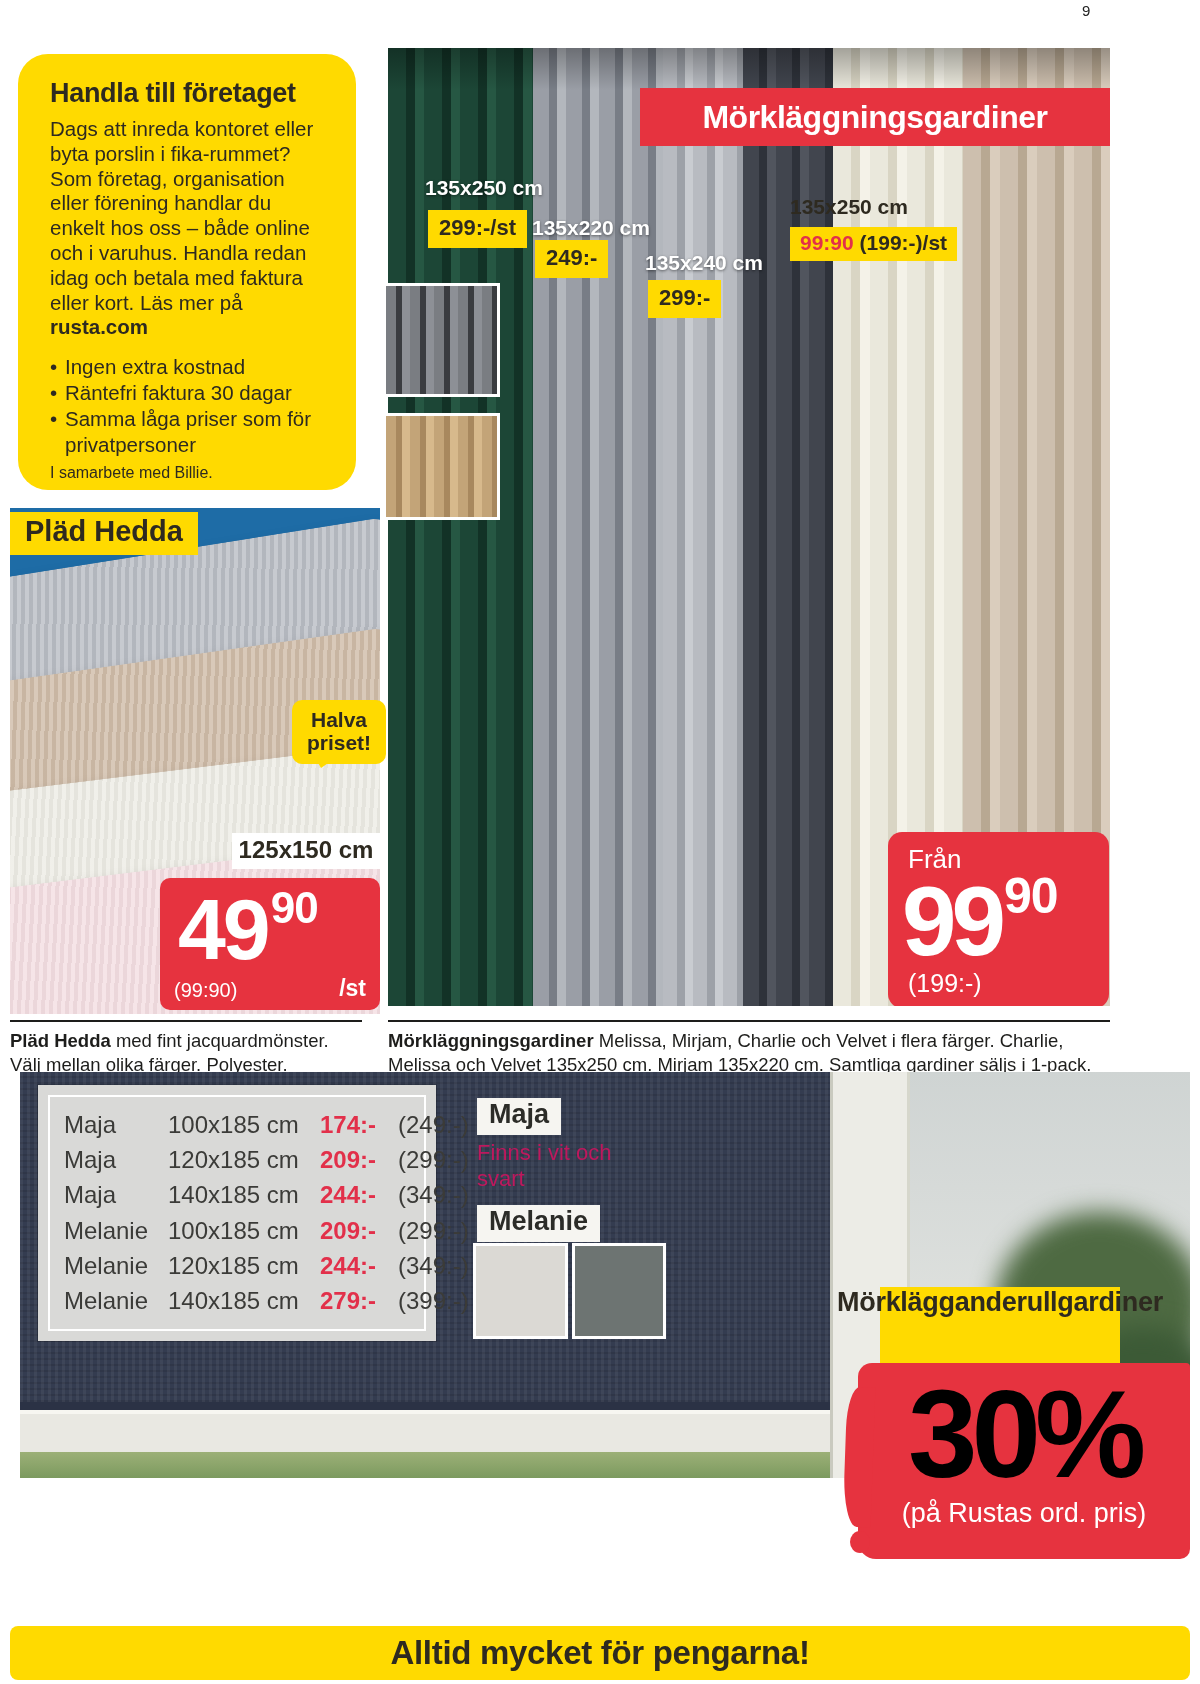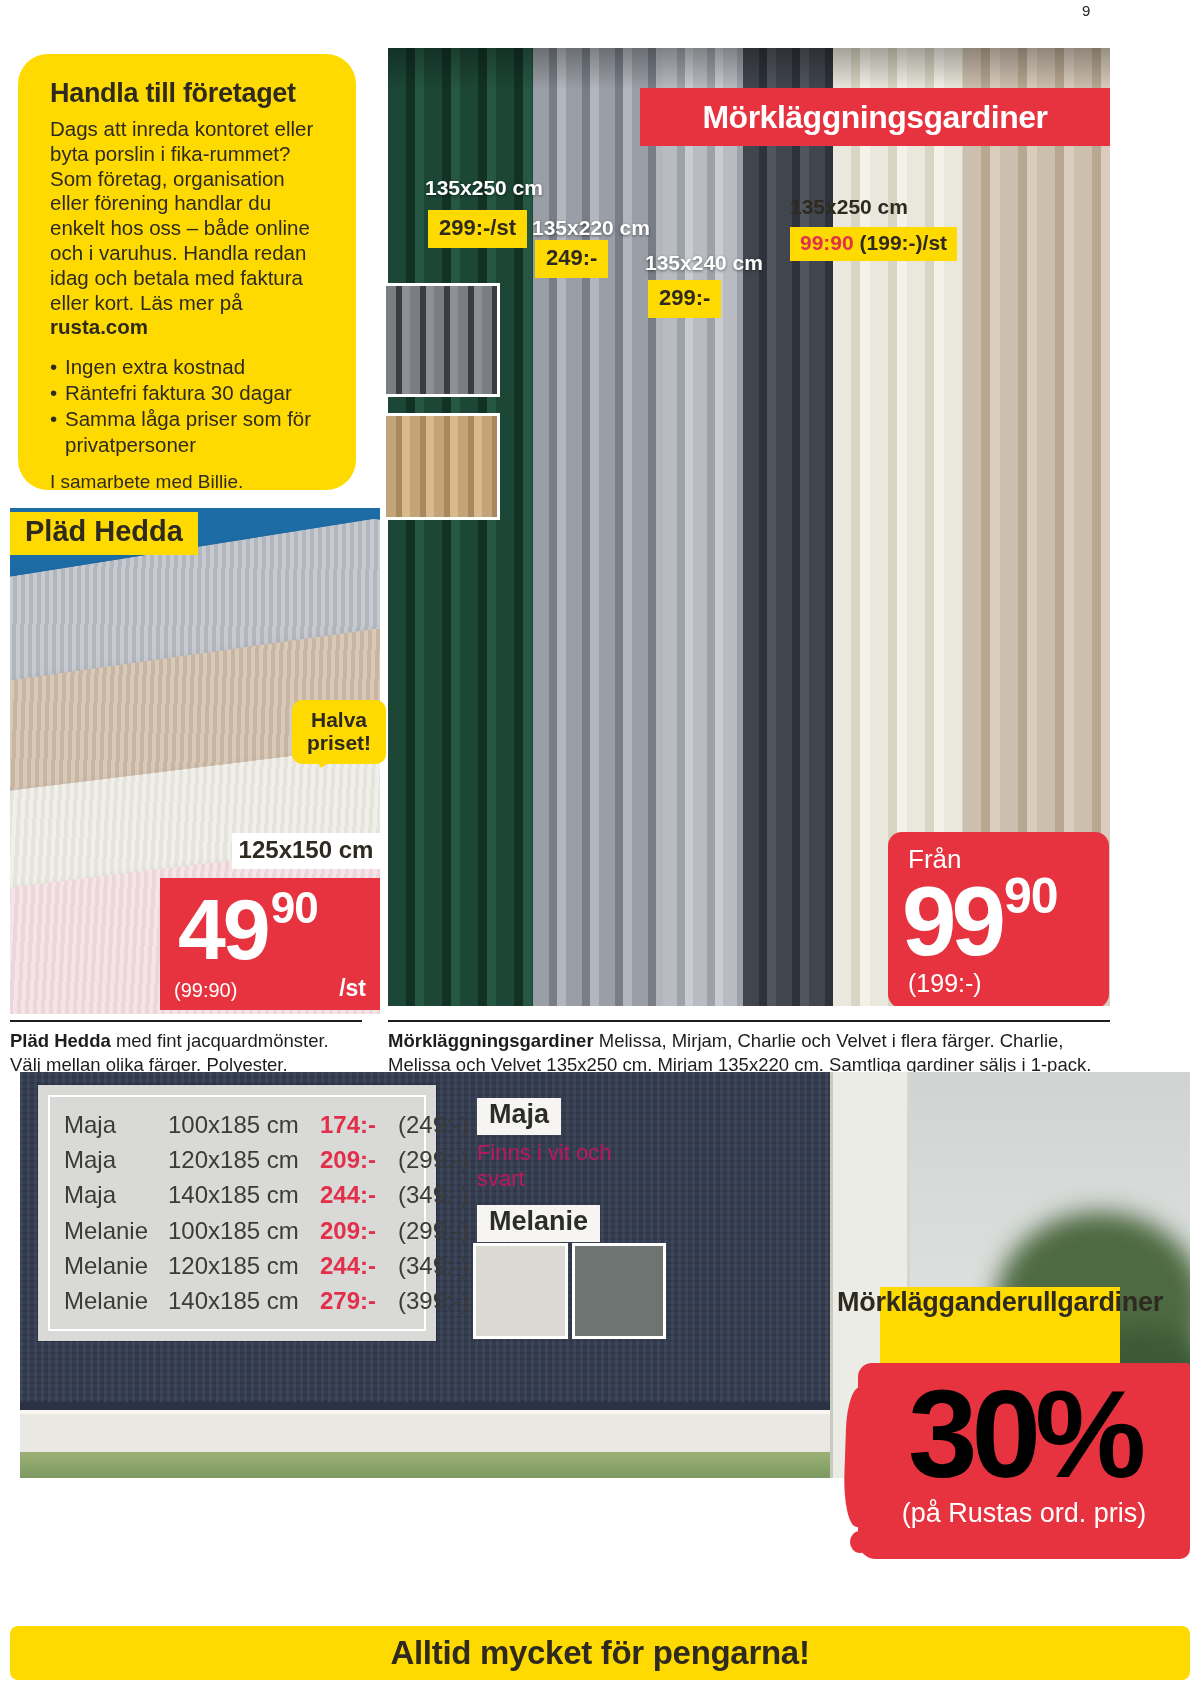--- a/index.html
+++ b/index.html
@@ -13,39 +13,39 @@
   
   .biz{left:18px;top:54px;width:338px;height:436px;background:#FFDA00;border-radius:30px;
        padding:24px 32px;box-sizing:border-box;}
   .biz h2{margin:0 0 8px;font-size:27px;font-weight:bold;letter-spacing:-.3px;}
   .biz p{margin:0 0 14px;font-size:20.5px;line-height:1.21;}
   .biz p b{font-weight:bold;}
   .biz ul{margin:0;padding:0;list-style:none;font-size:20.5px;line-height:1.26;}
   .biz li{position:relative;padding-left:15px;}
   .biz li:last-child{padding-left:15px;}
   .biz li .dot{position:absolute;left:0;top:0;}
-  .biz .foot{margin-top:14px;font-size:19px;}
+  .biz .foot{margin-top:7px;font-size:16px;}
 
   
   .plaid-photo{left:10px;top:508px;width:370px;height:506px;background:#1E6CA6;overflow:hidden;}
   .bl{position:absolute;border-radius:26px;box-shadow:0 10px 16px rgba(0,0,0,.22);
       background-image:repeating-linear-gradient(100deg,rgba(255,255,255,.20) 0 4px,rgba(0,0,0,.035) 4px 8px);}
   .bl-gray {left:-30px;top:40px; width:432px;height:172px;background-color:#b9bdc4;transform:rotate(-9deg);}
   .bl-beige{left:-46px;top:148px;width:448px;height:176px;background-color:#cfbca8;transform:rotate(-8deg);}
   .bl-cream{left:-36px;top:260px;width:448px;height:166px;background-color:#edece5;transform:rotate(-7deg);}
   .bl-pink {left:-46px;top:358px;width:448px;height:176px;background-color:#f4dee2;transform:rotate(-7deg);}
 
   .plaid-label{left:10px;top:512px;background:#FFDA00;padding:3px 15px 7px;font-size:29px;font-weight:bold;}
   .halva{left:292px;top:700px;width:86px;background:#FFDA00;border-radius:10px;padding:9px 4px 10px;
          font-size:21px;font-weight:bold;text-align:center;line-height:1.08;}
   .halva::after{content:"";position:absolute;left:16px;bottom:-17px;width:0;height:0;
          border:13px solid transparent;border-top-color:#FFDA00;transform:skewX(-24deg);}
   .size-tag{left:232px;top:833px;width:148px;background:#fff;font-size:24px;font-weight:bold;
          text-align:center;padding:3px 0 5px;}
-  .price-box{background:#E6333F;color:#fff;border-radius:0;}
+  .price-box{background:#E6333F;color:#fff;border-radius:10px;}
   .plaid-price{left:160px;top:878px;width:220px;height:132px;}
   .price-big{position:absolute;font-weight:bold;line-height:1;letter-spacing:-3px;}
   .plaid-price .price-big{left:18px;top:8px;font-size:86px;}
   .plaid-price .sup{font-size:44px;position:relative;top:-36px;margin-left:3px;letter-spacing:-1px;}
   .price-old{position:absolute;left:14px;bottom:8px;font-size:20px;}
   .price-unit{position:absolute;right:14px;bottom:8px;font-size:23px;font-weight:bold;}
 
   
   .caption{position:absolute;font-size:18.5px;line-height:1.3;color:#1d1d1b;
            border-top:2px solid #1d1d1b;padding-top:7px;margin:0;}

